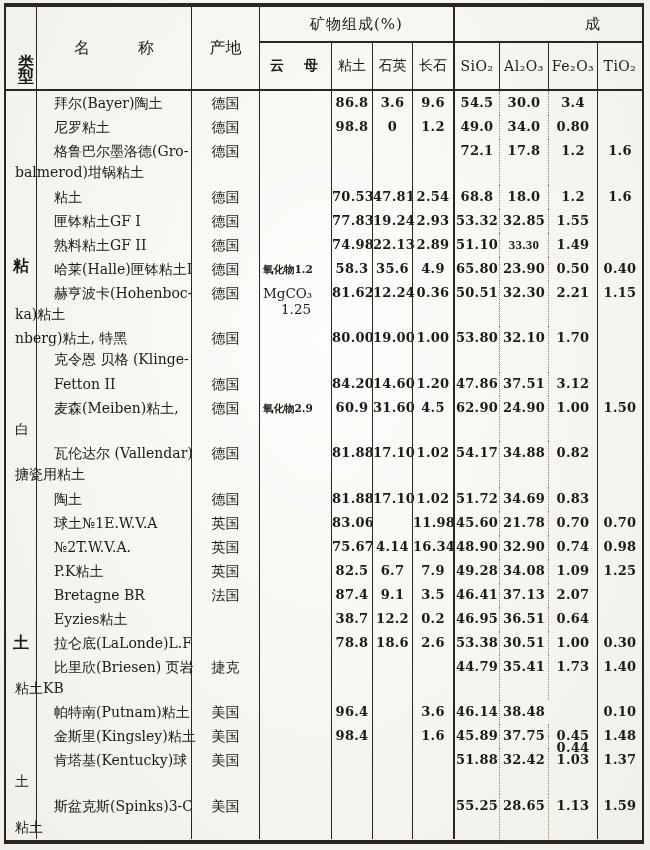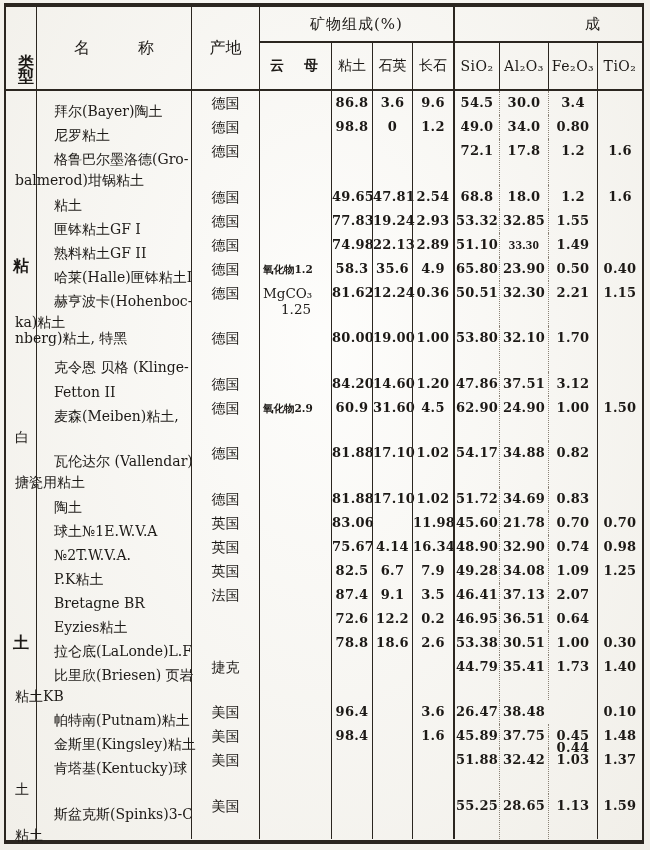--- a/index.html
+++ b/index.html
@@ -51,21 +51,21 @@
   }
   .h-center{display:flex;align-items:center;justify-content:center;}
   .h-name,.h-origin{font-size:16px;white-space:pre;}
   .h-group{font-size:15px;letter-spacing:1px;}
   .h-comp{justify-content:flex-start;padding-left:130px;}
   .h-sub{display:flex;align-items:center;justify-content:center;font-size:14px;}
   .h-sub-mica{font-weight:bold;letter-spacing:3px;}
   .h-formula{letter-spacing:0.5px;}
   
   .c-name{font-size:14px;line-height:21px;padding-top:2px;white-space:nowrap;}
-  .nline.ind{text-indent:17px;margin-top:8px;}
+  .nline.ind{text-indent:17px;}
   .nline.cont{margin-left:-22px;}
   .c-origin{text-align:center;font-size:14px;padding-top:4px;}
   .c-num{font-weight:bold;font-size:13px;text-align:center;padding-top:4px;letter-spacing:.3px;white-space:nowrap;}
   .c-mica{font-size:13.5px;padding-left:3px;padding-top:4px;line-height:16px;white-space:nowrap;}
   .mica-small{font-size:10.5px;font-weight:bold;}
   .mica-l2{padding-left:18px;}
   
   .b-type{position:relative;}
   .b-type span{
     position:absolute;left:50%;transform:translateX(-50%);
@@ -138,21 +138,21 @@
         <div class="cell c-num bl-s" style="grid-area: 5 / 7;"></div>
         <div class="cell c-num bl-b" style="grid-area: 5 / 8;">72.1</div>
         <div class="cell c-num bl-d" style="grid-area: 5 / 9;">17.8</div>
         <div class="cell c-num bl-d" style="grid-area: 5 / 10;">1.2</div>
         <div class="cell c-num bl-s" style="grid-area: 5 / 11;">1.6</div>
         <div class="cell c-name bl-s" style="grid-area: 6 / 2;">
           <div class="nline ind">粘土</div>
         </div>
         <div class="cell c-origin bl-s" style="grid-area: 6 / 3;">德国</div>
         <div class="cell c-mica bl-s" style="grid-area: 6 / 4;"></div>
-        <div class="cell c-num bl-s" style="grid-area: 6 / 5;">49.65</div>
+        <div class="cell c-num bl-s" style="grid-area: 6 / 5;">70.53</div>
         <div class="cell c-num bl-s" style="grid-area: 6 / 6;">47.81</div>
         <div class="cell c-num bl-s" style="grid-area: 6 / 7;">2.54</div>
         <div class="cell c-num bl-b" style="grid-area: 6 / 8;">68.8</div>
         <div class="cell c-num bl-d" style="grid-area: 6 / 9;">18.0</div>
         <div class="cell c-num bl-d" style="grid-area: 6 / 10;">1.2</div>
         <div class="cell c-num bl-s" style="grid-area: 6 / 11;">1.6</div>
         <div class="cell c-name bl-s" style="grid-area: 7 / 2;">
           <div class="nline ind">匣钵粘土GF I</div>
         </div>
         <div class="cell c-origin bl-s" style="grid-area: 7 / 3;">德国</div>
@@ -317,21 +317,21 @@
         <div class="cell c-num bl-s" style="grid-area: 19 / 7;">3.5</div>
         <div class="cell c-num bl-b" style="grid-area: 19 / 8;">46.41</div>
         <div class="cell c-num bl-d" style="grid-area: 19 / 9;">37.13</div>
         <div class="cell c-num bl-d" style="grid-area: 19 / 10;">2.07</div>
         <div class="cell c-num bl-s" style="grid-area: 19 / 11;"></div>
         <div class="cell c-name bl-s" style="grid-area: 20 / 2;">
           <div class="nline ind">Eyzies粘土</div>
         </div>
         <div class="cell c-origin bl-s" style="grid-area: 20 / 3;"></div>
         <div class="cell c-mica bl-s" style="grid-area: 20 / 4;"></div>
-        <div class="cell c-num bl-s" style="grid-area: 20 / 5;">72.6</div>
+        <div class="cell c-num bl-s" style="grid-area: 20 / 5;">38.7</div>
         <div class="cell c-num bl-s" style="grid-area: 20 / 6;">12.2</div>
         <div class="cell c-num bl-s" style="grid-area: 20 / 7;">0.2</div>
         <div class="cell c-num bl-b" style="grid-area: 20 / 8;">46.95</div>
         <div class="cell c-num bl-d" style="grid-area: 20 / 9;">36.51</div>
         <div class="cell c-num bl-d" style="grid-area: 20 / 10;">0.64</div>
         <div class="cell c-num bl-s" style="grid-area: 20 / 11;"></div>
         <div class="cell c-name bl-s" style="grid-area: 21 / 2;">
           <div class="nline ind">拉仑底(LaLonde)L.F</div>
         </div>
         <div class="cell c-origin bl-s" style="grid-area: 21 / 3;"></div>
@@ -357,21 +357,21 @@
         <div class="cell c-num bl-d" style="grid-area: 22 / 10;">1.73</div>
         <div class="cell c-num bl-s" style="grid-area: 22 / 11;">1.40</div>
         <div class="cell c-name bl-s" style="grid-area: 23 / 2;">
           <div class="nline ind">帕特南(Putnam)粘土</div>
         </div>
         <div class="cell c-origin bl-s" style="grid-area: 23 / 3;">美国</div>
         <div class="cell c-mica bl-s" style="grid-area: 23 / 4;"></div>
         <div class="cell c-num bl-s" style="grid-area: 23 / 5;">96.4</div>
         <div class="cell c-num bl-s" style="grid-area: 23 / 6;"></div>
         <div class="cell c-num bl-s" style="grid-area: 23 / 7;">3.6</div>
-        <div class="cell c-num bl-b" style="grid-area: 23 / 8;">26.47</div>
+        <div class="cell c-num bl-b" style="grid-area: 23 / 8;">46.14</div>
         <div class="cell c-num bl-d" style="grid-area: 23 / 9;">38.48</div>
         <div class="cell c-num bl-d" style="grid-area: 23 / 10; margin-top: 36px;">0.44</div>
         <div class="cell c-num bl-s" style="grid-area: 23 / 11;">0.10</div>
         <div class="cell c-name bl-s" style="grid-area: 24 / 2;">
           <div class="nline ind">金斯里(Kingsley)粘土</div>
         </div>
         <div class="cell c-origin bl-s" style="grid-area: 24 / 3;">美国</div>
         <div class="cell c-mica bl-s" style="grid-area: 24 / 4;"></div>
         <div class="cell c-num bl-s" style="grid-area: 24 / 5;">98.4</div>
         <div class="cell c-num bl-s" style="grid-area: 24 / 6;"></div>

